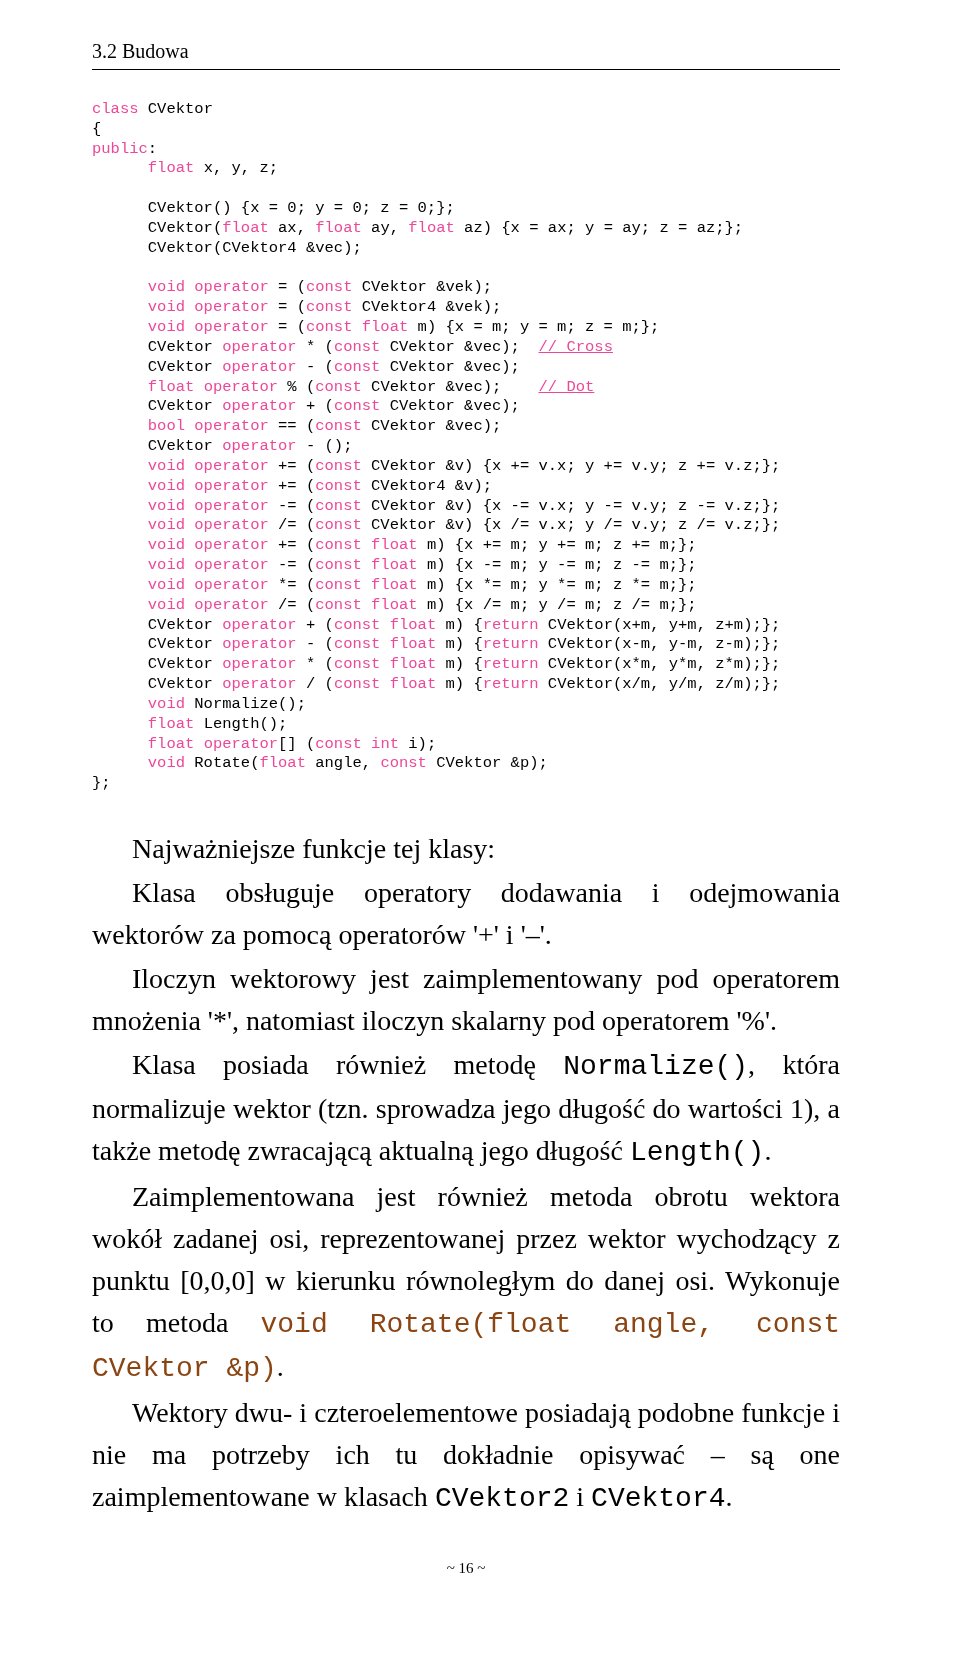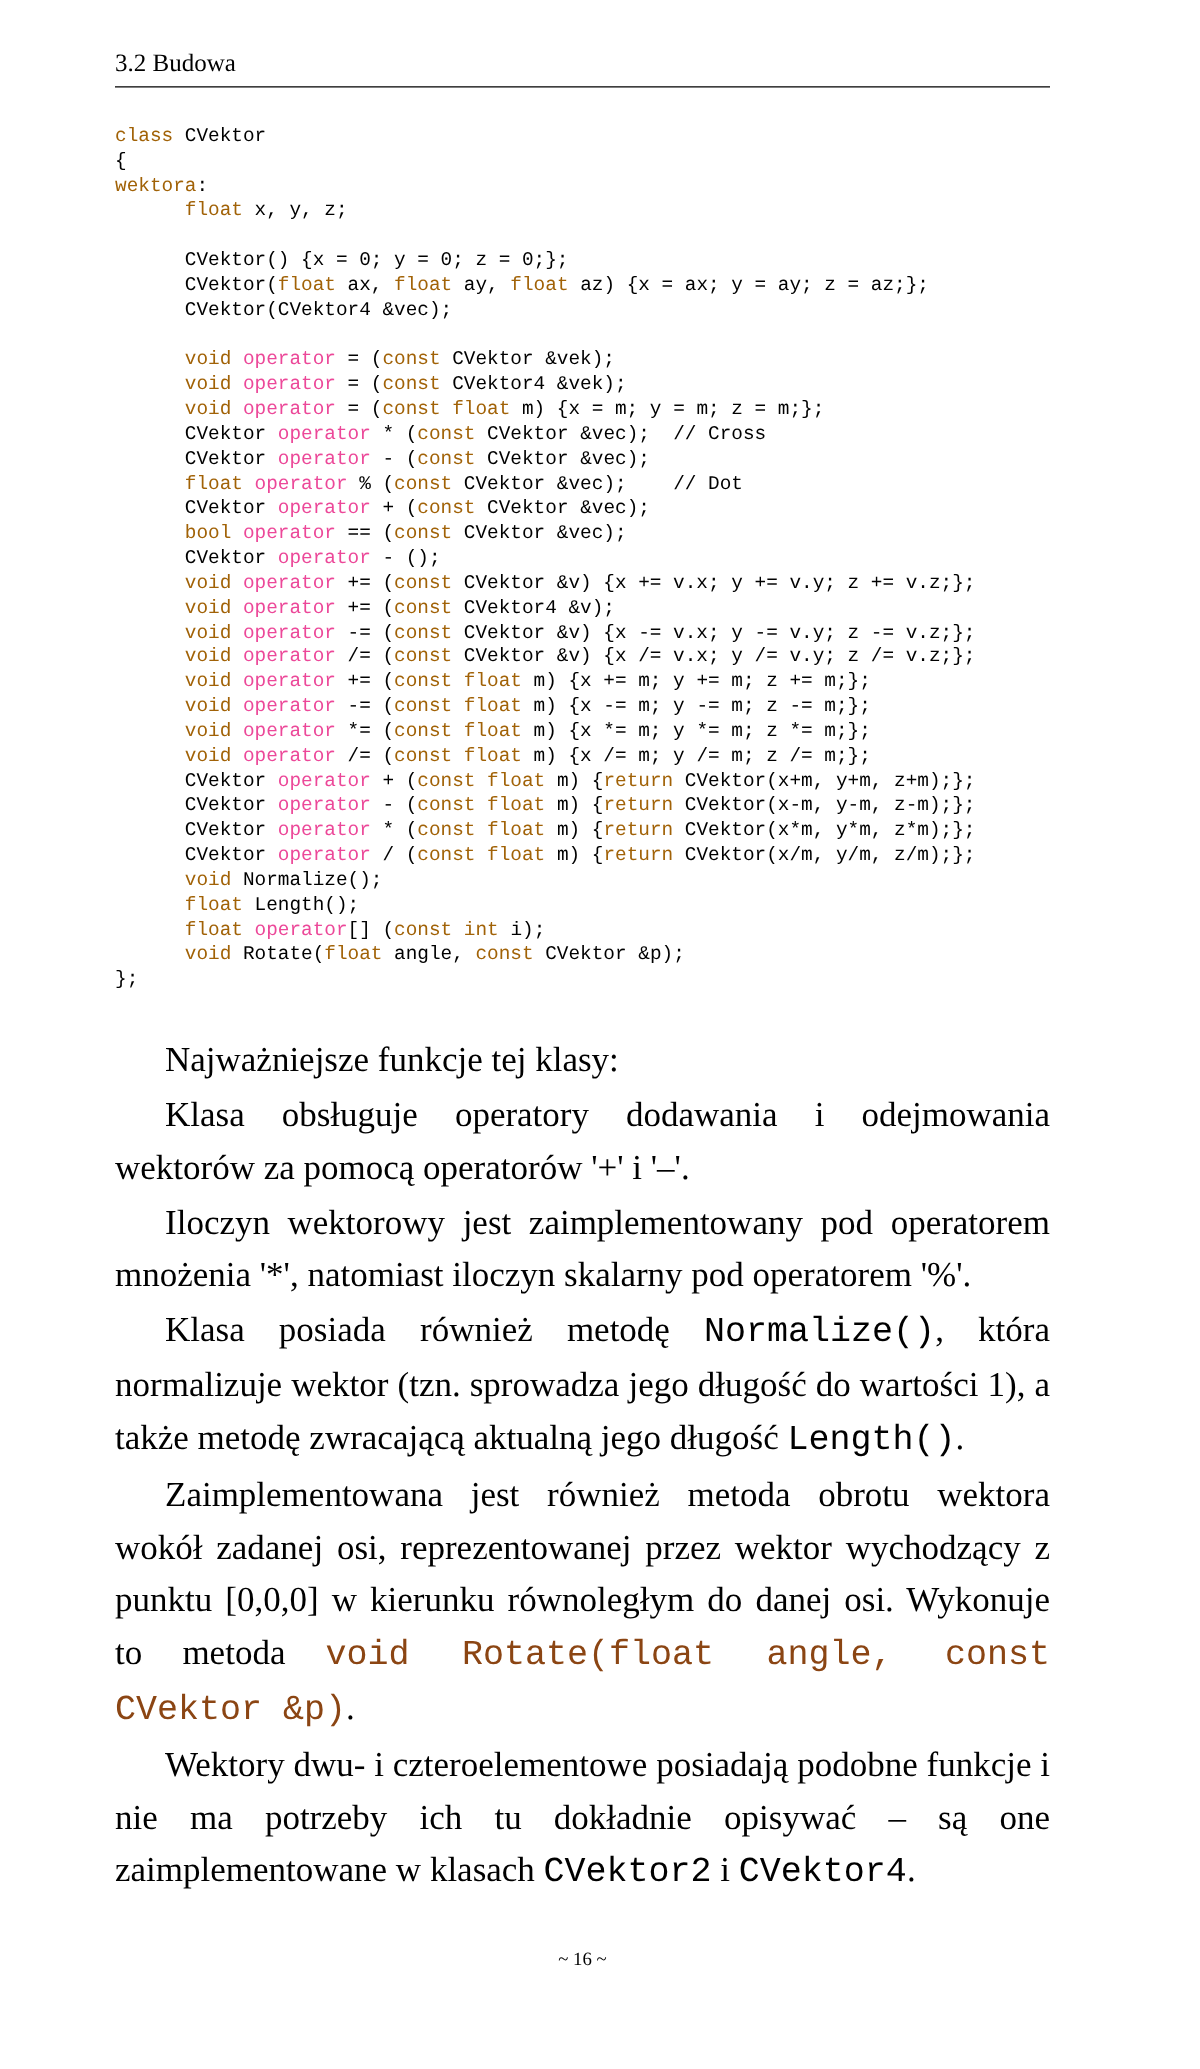--- a/index.html
+++ b/index.html
@@ -32,36 +32,36 @@
   }
   .prose p {
     margin: 0 0 2px 0;
     text-indent: 40px;
   }
   .page-num {
     text-align: center;
     font-size: 15px;
     margin-top: 40px;
   }
-  .kw-blue { color:#a16207; }
+  .kw-blue { color:#ec4899; }
   .kw-teal { color:#ec4899; }
-  .kw-green { color:#000000; }
+  .kw-green { color:#ec4899;text-decoration:underline; }
   .kw-brown { color:#8b4513; }
   .code-inline { font-family: "Courier New", Courier, monospace; }
 </style>
 </head>
 <body>
 
 <div class="page">
 
   <div class="section-heading">3.2 Budowa</div>
 
   <div class="code-block"><span class="kw-blue">class</span><span> CVektor</span>
 <span>{</span>
-<span class="kw-blue">wektora</span><span>:</span>
+<span class="kw-blue">public</span><span>:</span>
 <span class="kw-blue">      float</span><span> x, y, z;</span>
 <span></span>
 <span>      CVektor() {x = 0; y = 0; z = 0;};</span>
 <span>      CVektor(</span><span class="kw-blue">float</span><span> ax, </span><span class="kw-blue">float</span><span> ay, </span><span class="kw-blue">float</span><span> az) {x = ax; y = ay; z = az;};</span>
 <span>      CVektor(CVektor4 &amp;vec);</span>
 <span></span>
 <span class="kw-blue">      void</span><span class="kw-teal"> operator</span><span> = (</span><span class="kw-blue">const</span><span> CVektor &amp;vek);</span>
 <span class="kw-blue">      void</span><span class="kw-teal"> operator</span><span> = (</span><span class="kw-blue">const</span><span> CVektor4 &amp;vek);</span>
 <span class="kw-blue">      void</span><span class="kw-teal"> operator</span><span> = (</span><span class="kw-blue">const</span><span class="kw-blue"> float</span><span> m) {x = m; y = m; z = m;};</span>
 <span>      CVektor </span><span class="kw-teal">operator</span><span> * (</span><span class="kw-blue">const</span><span> CVektor &amp;vec);  </span><span class="kw-green">// Cross</span>

